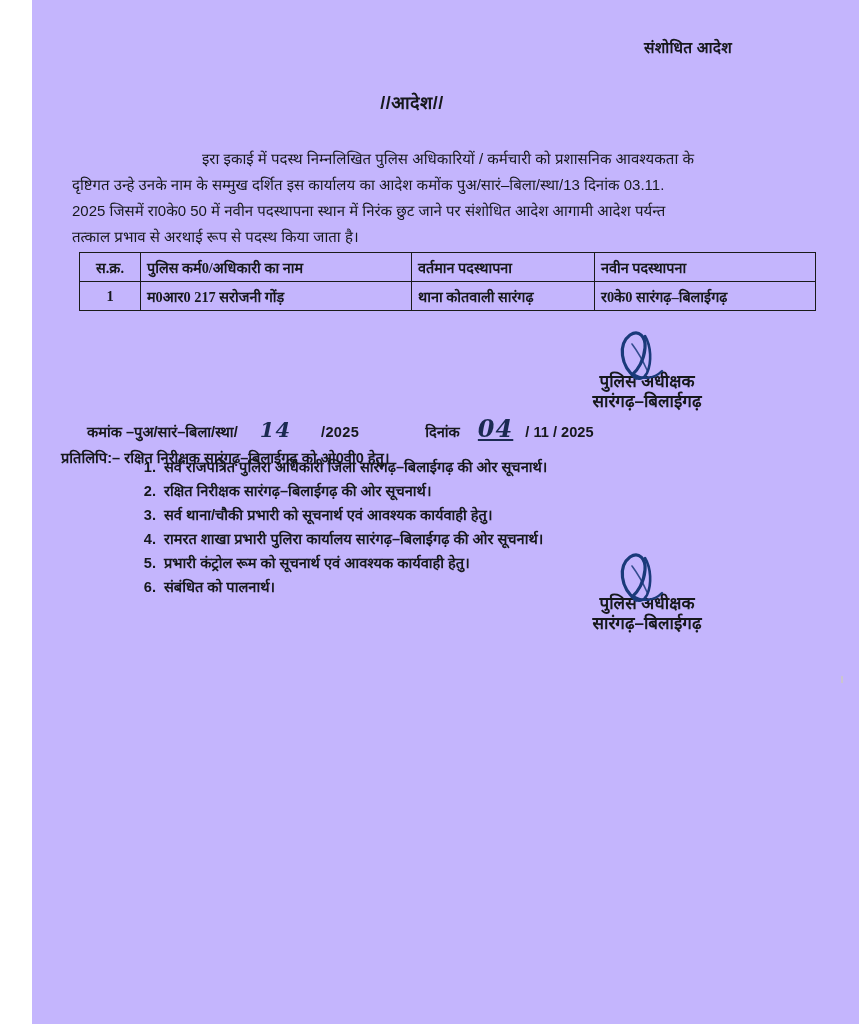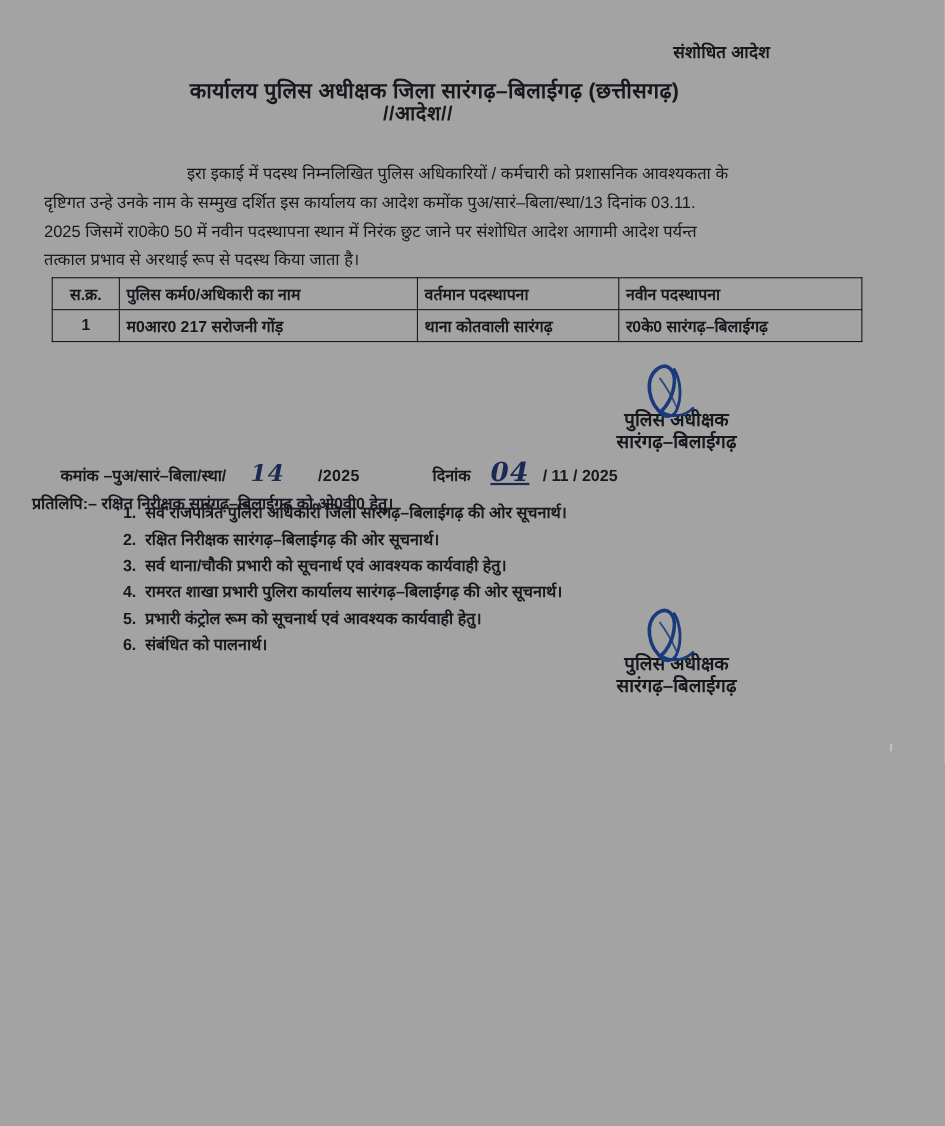--- a/index.html
+++ b/index.html
@@ -13,22 +13,23 @@
     height: 1024px;
     position: relative;
     font-family: "Liberation Sans", "DejaVu Sans", sans-serif;
     color: #16181c;
     overflow: hidden;
   }
 
   .page {
     position: absolute;
     inset: 0;
-    background: #a3a3a3;
+    background: #c4b5fd;
     padding: 16px;
+    margin-left: 32px;
   }
 
   
   .ink {
     color: #16181c;
   }
   .handwriting {
     font-family: "DejaVu Serif", serif;
     color: #1b2a52;
     font-style: italic;
@@ -81,20 +82,21 @@
   .body-block .ln { display: block; white-space: nowrap; }
 
   
   .order-table {
     position: absolute;
     top: 252px;
     left: 47px;
     width: 684px;
     border-collapse: collapse;
     table-layout: fixed;
+    font-family: Liberation Serif, serif;
   }
   .order-table th,
   .order-table td {
     border: 1.4px solid #1a1a1a;
     font-size: 14.4px;
     font-weight: 600;
     padding: 3px 6px;
     height: 22px;
     vertical-align: middle;
     background: transparent;
@@ -187,21 +189,20 @@
     opacity: .8;
   }
 </style>
 </head>
 <body>
 
 <div class="page">
 
   <div class="doc-subject ink">संशोधित आदेश</div>
 
-  <div class="office-title ink">कार्यालय पुलिस अधीक्षक जिला सारंगढ़–बिलाईगढ़ (छत्तीसगढ़)</div>
 
   <div class="order-word ink">//आदेश//</div>
 
   <div class="body-block ink">
     <span class="l1">इरा इकाई में पदस्थ निम्नलिखित पुलिस अधिकारियों / कर्मचारी को प्रशासनिक   आवश्यकता के</span>
     <span class="ln">दृष्टिगत उन्हे उनके नाम के  सम्मुख दर्शित इस कार्यालय का आदेश कमोंक पुअ/सारं–बिला/स्था/13 दिनांक 03.11.</span>
     <span class="ln">2025 जिसमें रा0के0 50 में नवीन पदस्थापना स्थान में निरंक छुट जाने पर संशोधित आदेश आगामी आदेश पर्यन्त</span>
     <span class="ln">तत्काल प्रभाव से अरथाई रूप से पदस्थ किया जाता है।</span>
   </div>
 

